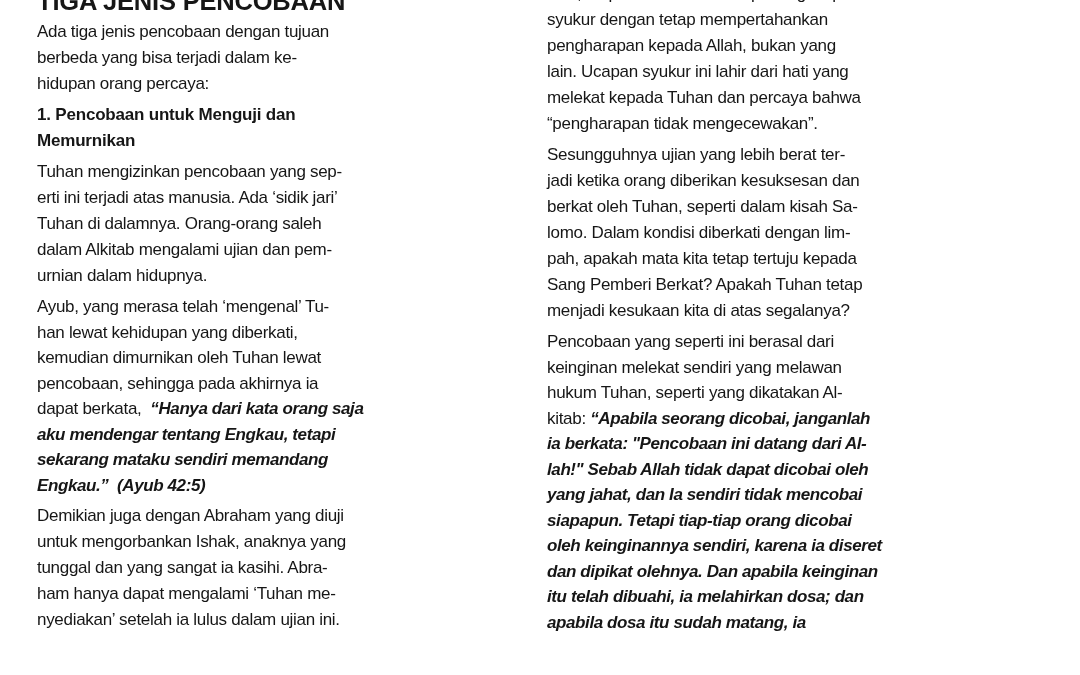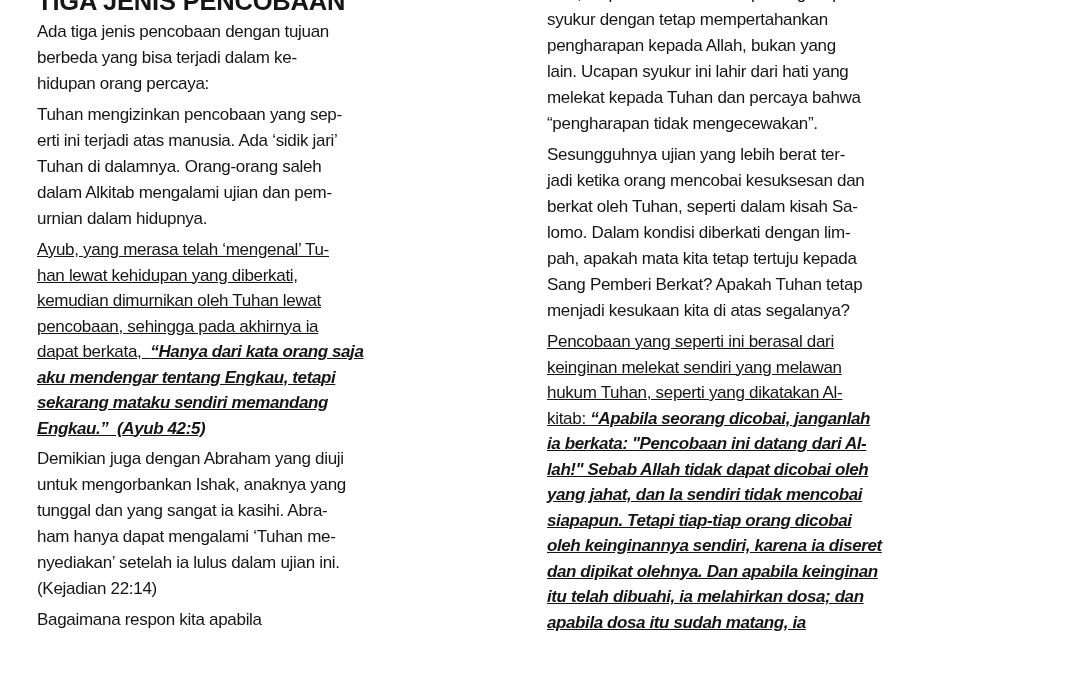--- a/index.html
+++ b/index.html
@@ -38,34 +38,36 @@
     letter-spacing: -0.2px;
   }
   .quote {
     font-weight: 700;
     font-style: italic;
     letter-spacing: -0.4px;
   }
   .bold-ref {
     font-weight: 400;
   }
-  p.tight { line-height: 25.5px; text-decoration: underline; }
+  p.tight { line-height: 25.5px; }
 </style>
 </head>
 <body>
 
 <div class="page">
 
   <div class="col col-left">
     <h1 class="doc-title">TIGA JENIS PENCOBAAN</h1>
 
     <p>Ada tiga jenis pencobaan dengan tujuan
 berbeda yang bisa terjadi dalam ke-
 hidupan orang percaya:</p>
 
+    <h2 class="section-heading">1. Pencobaan untuk Menguji dan
+Memurnikan</h2>
 
     <p>Tuhan mengizinkan pencobaan yang sep-
 erti ini terjadi atas manusia. Ada ‘sidik jari’
 Tuhan di dalamnya. Orang-orang saleh
 dalam Alkitab mengalami ujian dan pem-
 urnian dalam hidupnya.</p>
 
     <p class="tight"><span>Ayub, yang merasa telah ‘mengenal’ Tu-
 han lewat kehidupan yang diberkati,
 kemudian dimurnikan oleh Tuhan lewat
@@ -87,21 +89,21 @@
 
   <div class="col col-right">
     <p>Jadi, respon kita adalah tetap mengucap
 syukur dengan tetap mempertahankan
 pengharapan kepada Allah, bukan yang
 lain. Ucapan syukur ini lahir dari hati yang
 melekat kepada Tuhan dan percaya bahwa
 “pengharapan tidak mengecewakan”.</p>
 
     <p>Sesungguhnya ujian yang lebih berat ter-
-jadi ketika orang mencobai kesuksesan dan
+jadi ketika orang diberikan kesuksesan dan
 berkat oleh Tuhan, seperti dalam kisah Sa-
 lomo. Dalam kondisi diberkati dengan lim-
 pah, apakah mata kita tetap tertuju kepada
 Sang Pemberi Berkat? Apakah Tuhan tetap
 menjadi kesukaan kita di atas segalanya?</p>
 
 
     <p class="tight"><span>Pencobaan yang seperti ini berasal dari
 keinginan melekat sendiri yang melawan
 hukum Tuhan, seperti yang dikatakan Al-

